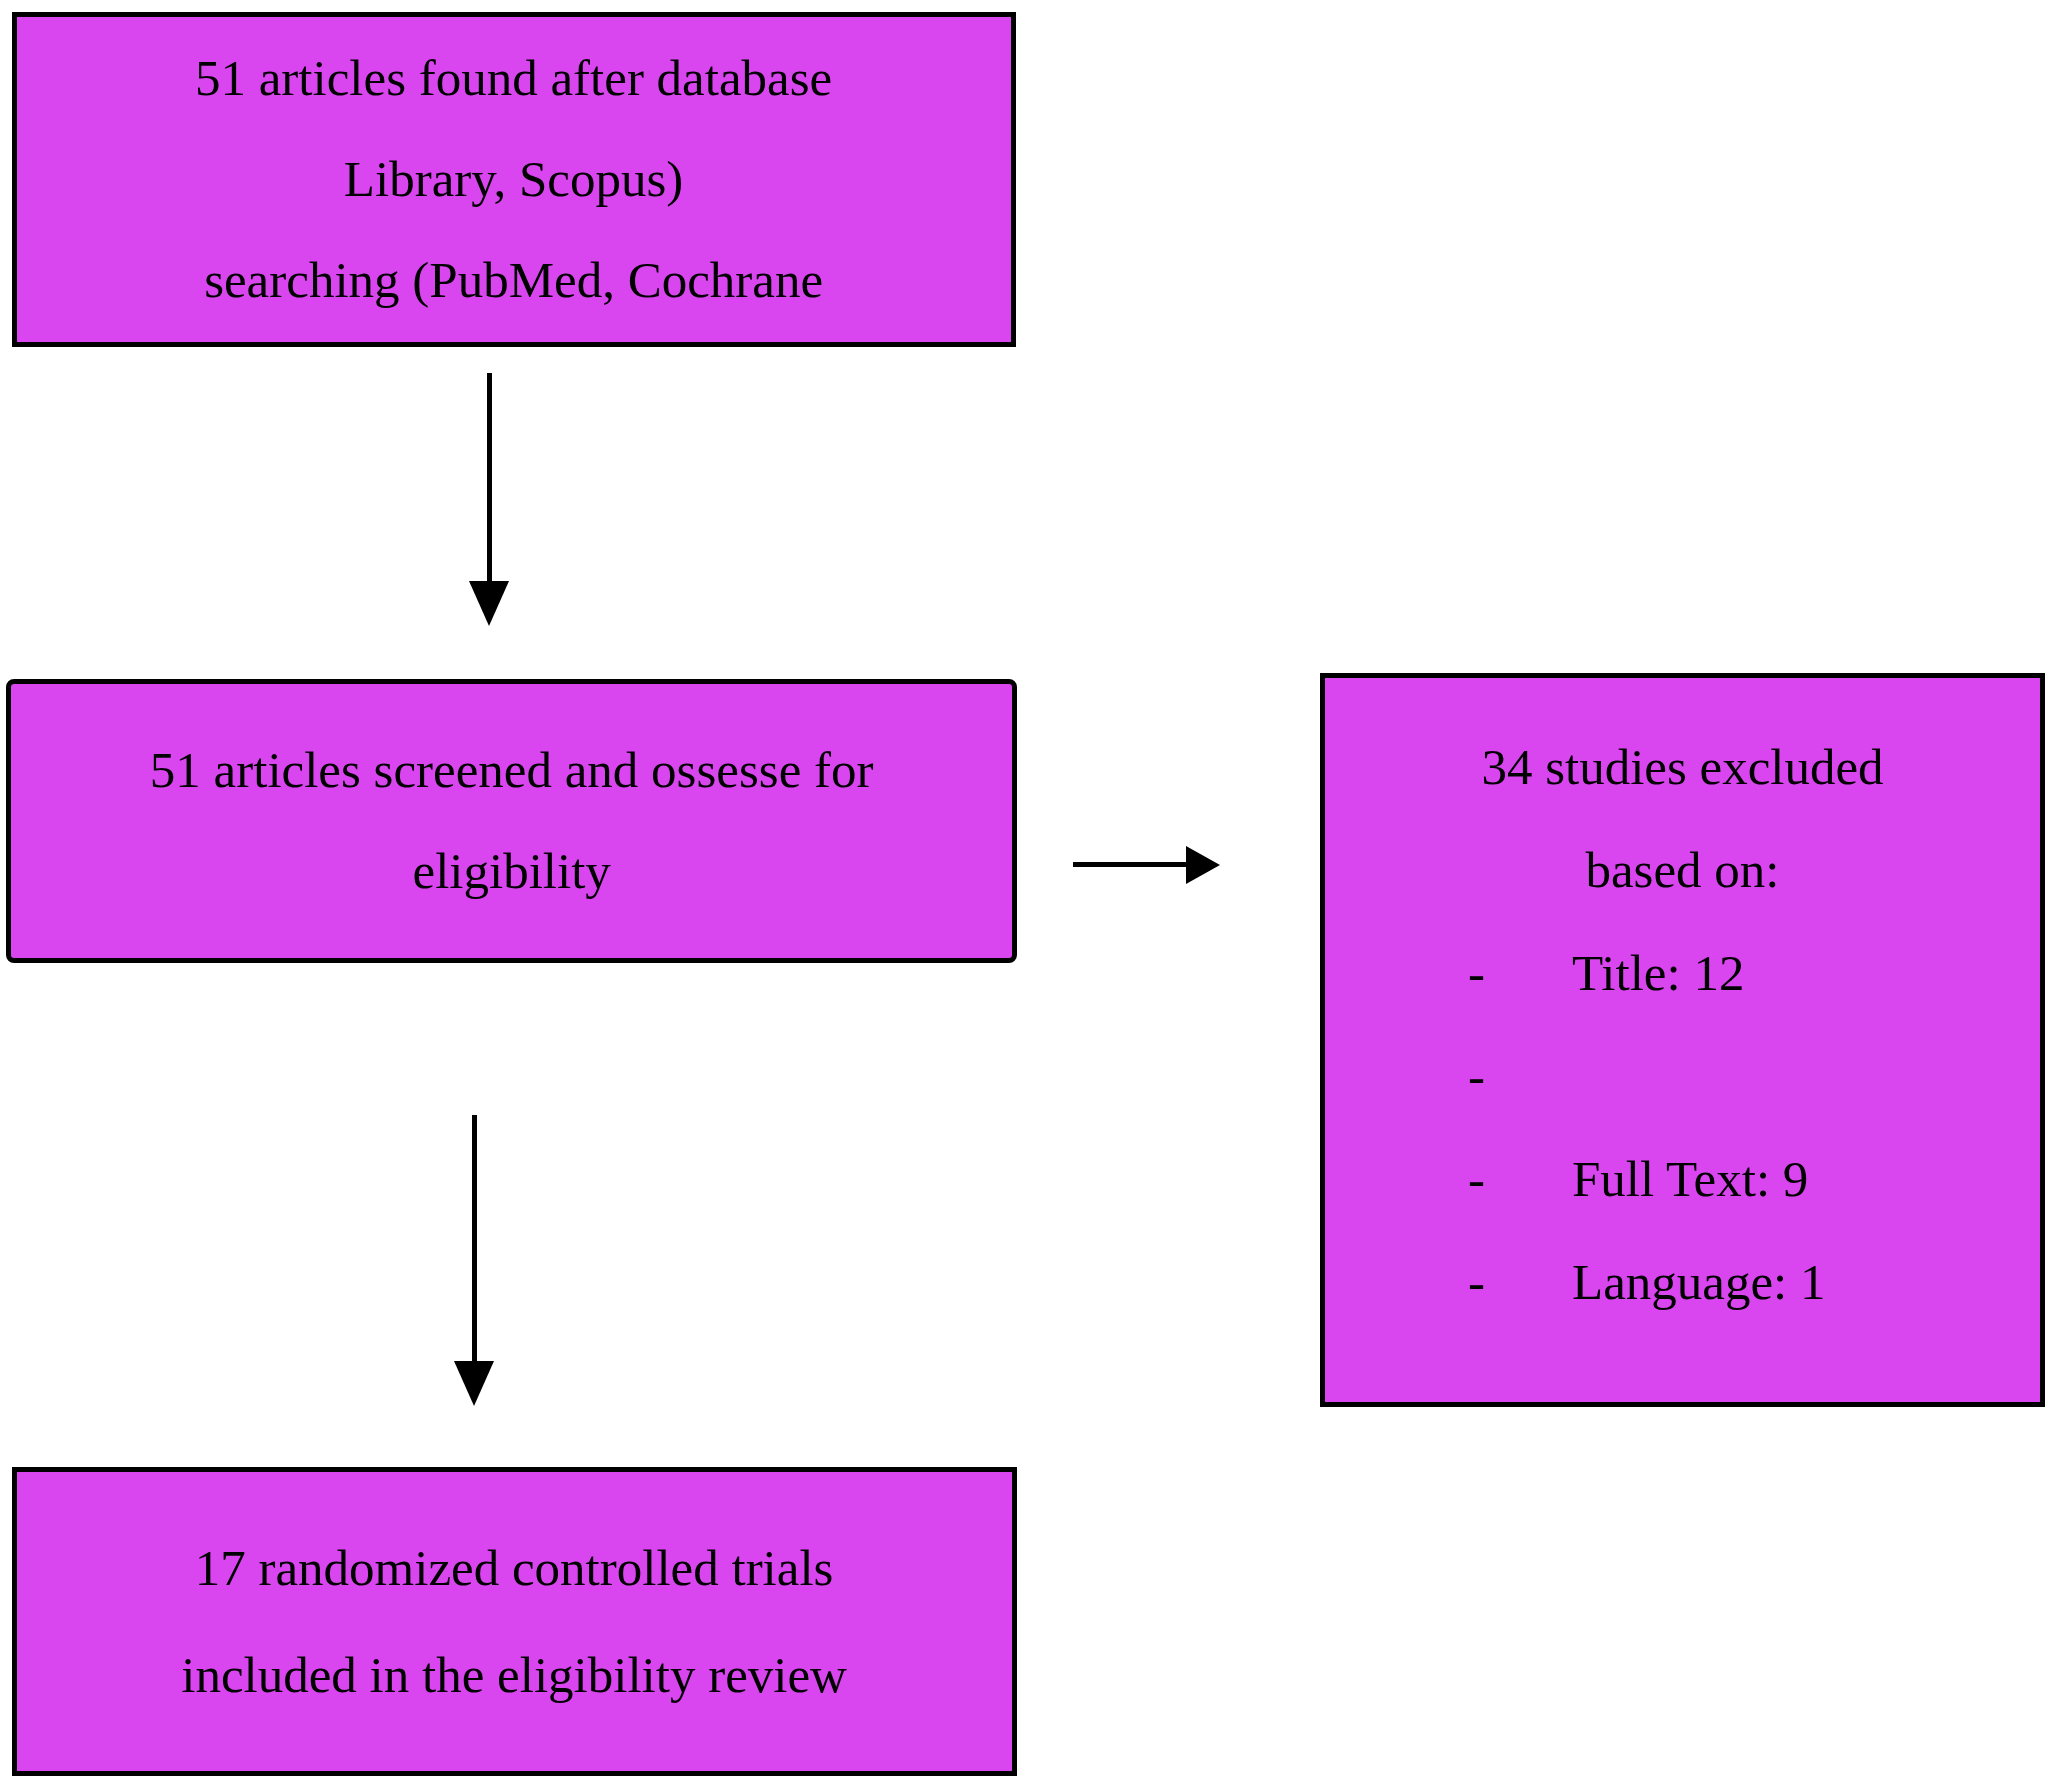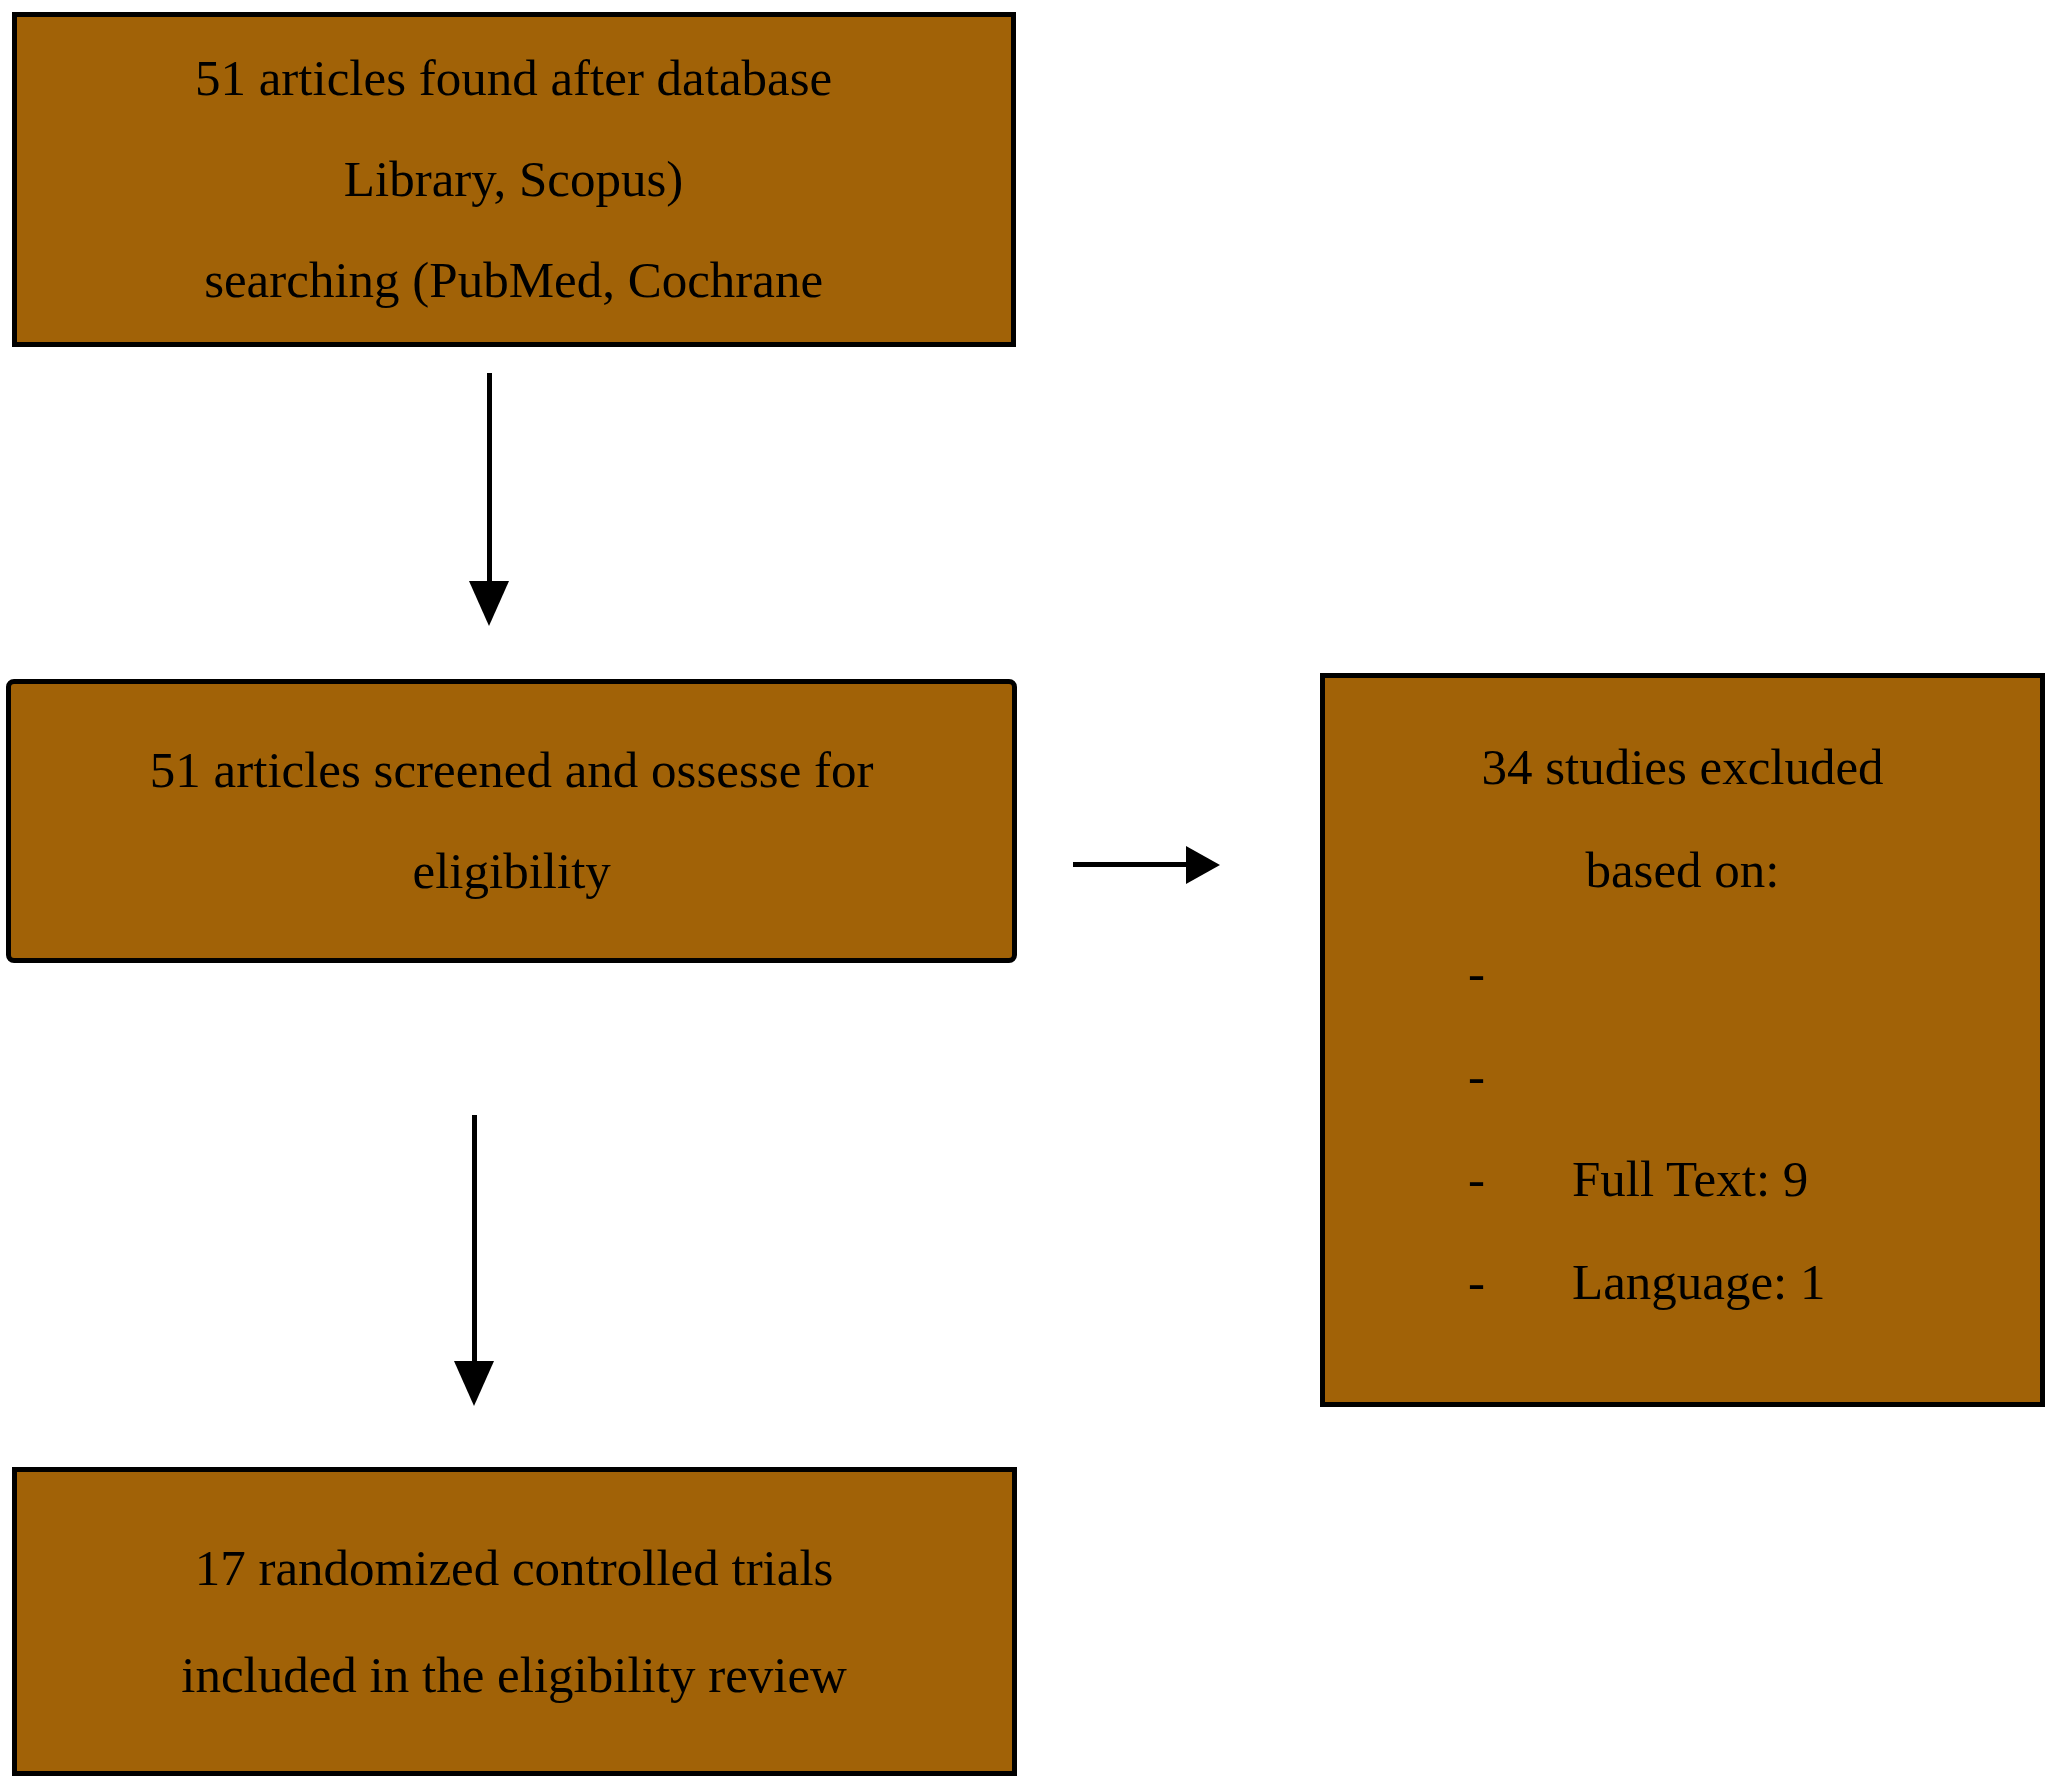--- a/index.html
+++ b/index.html
@@ -12,21 +12,21 @@
     width: 2056px;
     height: 1788px;
     background: #ffffff;
     font-family: "Liberation Serif", "DejaVu Serif", serif;
     color: #000000;
   }
   .box {
     position: absolute;
     box-sizing: border-box;
     border: 5.4px solid #000000;
-    background: #a16207;
+    background: #d946ef;
     display: flex;
     flex-direction: column;
     justify-content: center;
     text-align: center;
     font-size: 51px;
     line-height: 101px;
   }
   .box-identification { left: 11.6px;  top: 11.6px;   width: 1004px; height: 335px; }
   .box-screening      { left: 6.2px;   top: 679px;  width: 1011px; height: 284px; border-radius: 8px; }
   .box-included       { left: 11.6px;  top: 1467px; width: 1005px; height: 309px; line-height: 107px; }
@@ -82,20 +82,21 @@
 
   <div class="arrow-shaft-h" style="left:1073px; top:862px; width:114px;"></div>
   <div class="arrowhead-right" style="left:1186px; top:846px;"></div>
 
   <div class="box box-excluded">
     <div>34 studies excluded</div>
     <div>based on:</div>
 
     <div class="excl-item">
       <span class="excl-dash">-</span>
+      <span class="excl-label">Title: 12</span>
     </div>
     <div class="excl-item">
       <span class="excl-dash">-</span>
     </div>
     <div class="excl-item">
       <span class="excl-dash">-</span>
       <span class="excl-label">Full Text: 9</span>
     </div>
     <div class="excl-item">
       <span class="excl-dash">-</span>

